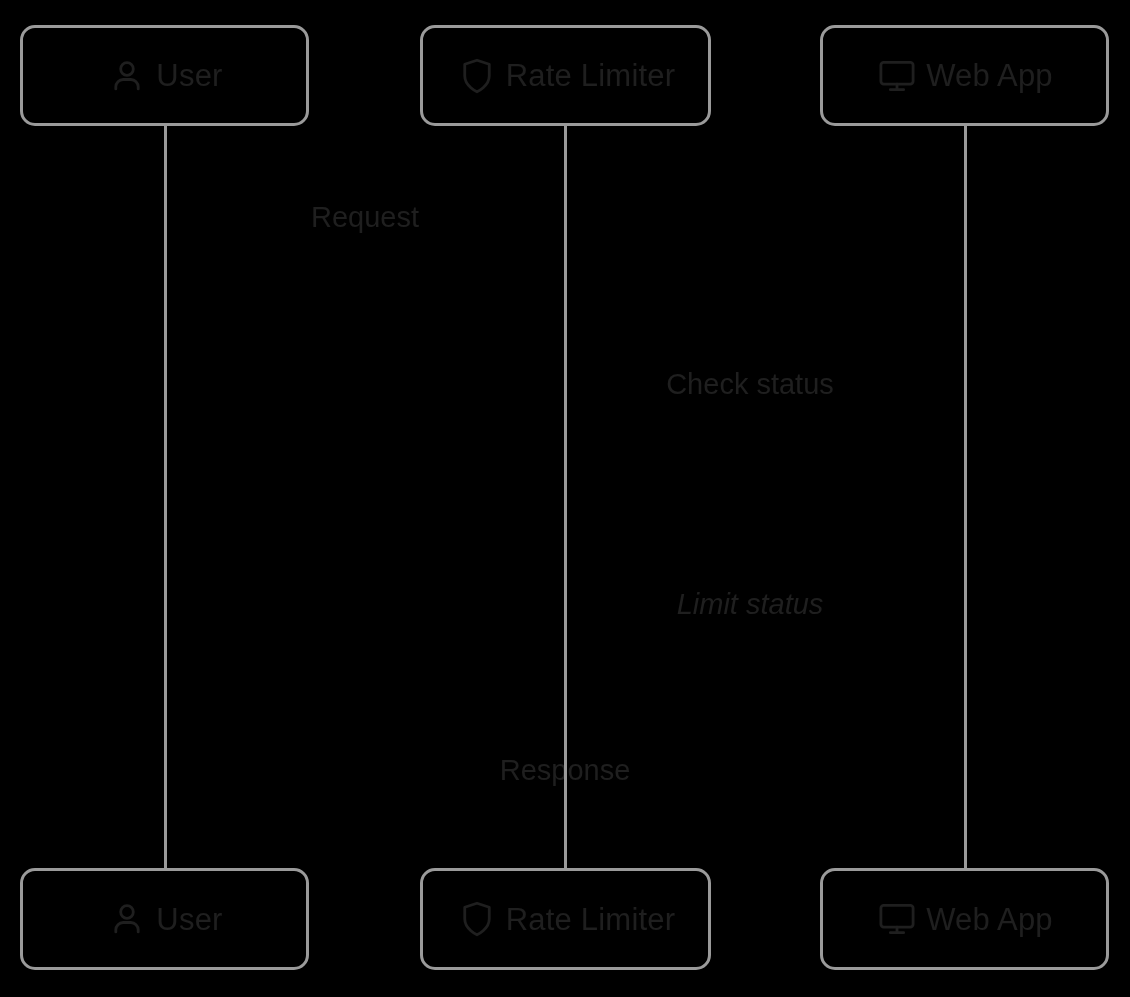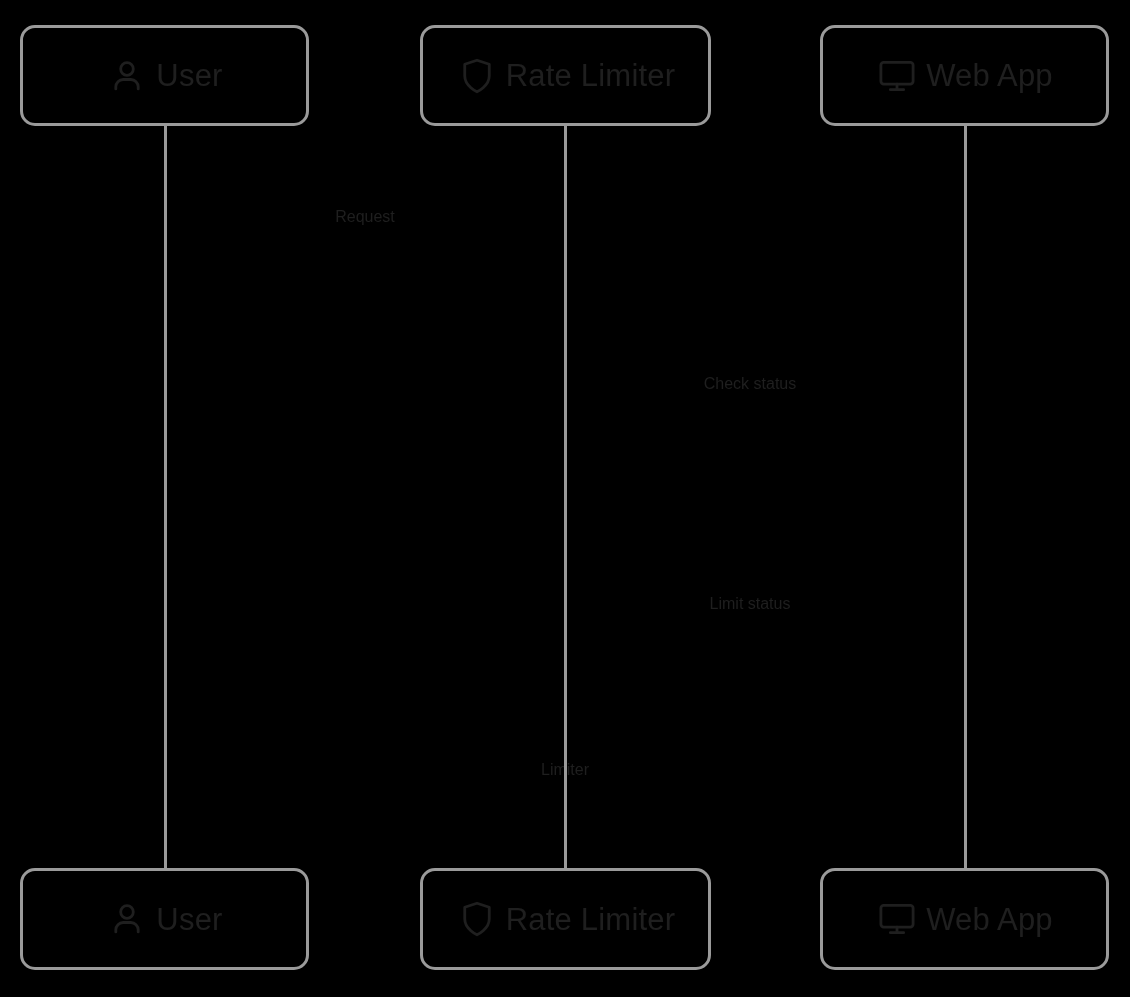--- a/index.html
+++ b/index.html
@@ -51,21 +51,21 @@
   }
   .participant-label {
     font-size: 31px;
     line-height: 1;
     color: #1f1f1f;
     letter-spacing: 0.2px;
     white-space: nowrap;
   }
   .message-label {
     position: absolute;
-    font-size: 16px;
+    font-size: 29px;
     line-height: 1;
     color: #1f1f1f;
     white-space: nowrap;
     transform: translate(-50%, -50%);
     background: #000000;
     padding: 3px 6px;
     z-index: 2;
   }
   .message-label.over-lifeline {
     z-index: 0;
@@ -109,23 +109,23 @@
         <path d="M8.2 19.8h7.6"></path>
       </svg>
     </span>
     <span class="participant-label">Web App</span>
   </div>
 
   <div class="message-label" style="left:365px; top:217px;">Request</div>
 
   <div class="message-label" style="left:750px; top:384px;">Check status</div>
 
-  <div class="message-label" style="left:750px; top:604px;">Limit status</div>
+  <div class="message-label" style="left:750px; top:604px;font-style:italic;">Limit status</div>
 
-  <div class="message-label over-lifeline" style="left:565px; top:770px;">Limiter</div>
+  <div class="message-label over-lifeline" style="left:565px; top:770px;">Response</div>
 
   <div class="participant-box" style="left:20px; top:868px; width:289px; height:102px;">
     <span class="participant-icon">
       <svg viewBox="0 0 24 24" fill="none" stroke="#1f1f1f" stroke-width="1.6" stroke-linecap="round" stroke-linejoin="round">
         <circle cx="12" cy="8" r="3.6"></circle>
         <path d="M5.6 19.4v-1.2a4.2 4.2 0 0 1 4.2-4.2h4.4a4.2 4.2 0 0 1 4.2 4.2v1.2"></path>
       </svg>
     </span>
     <span class="participant-label">User</span>
   </div>

